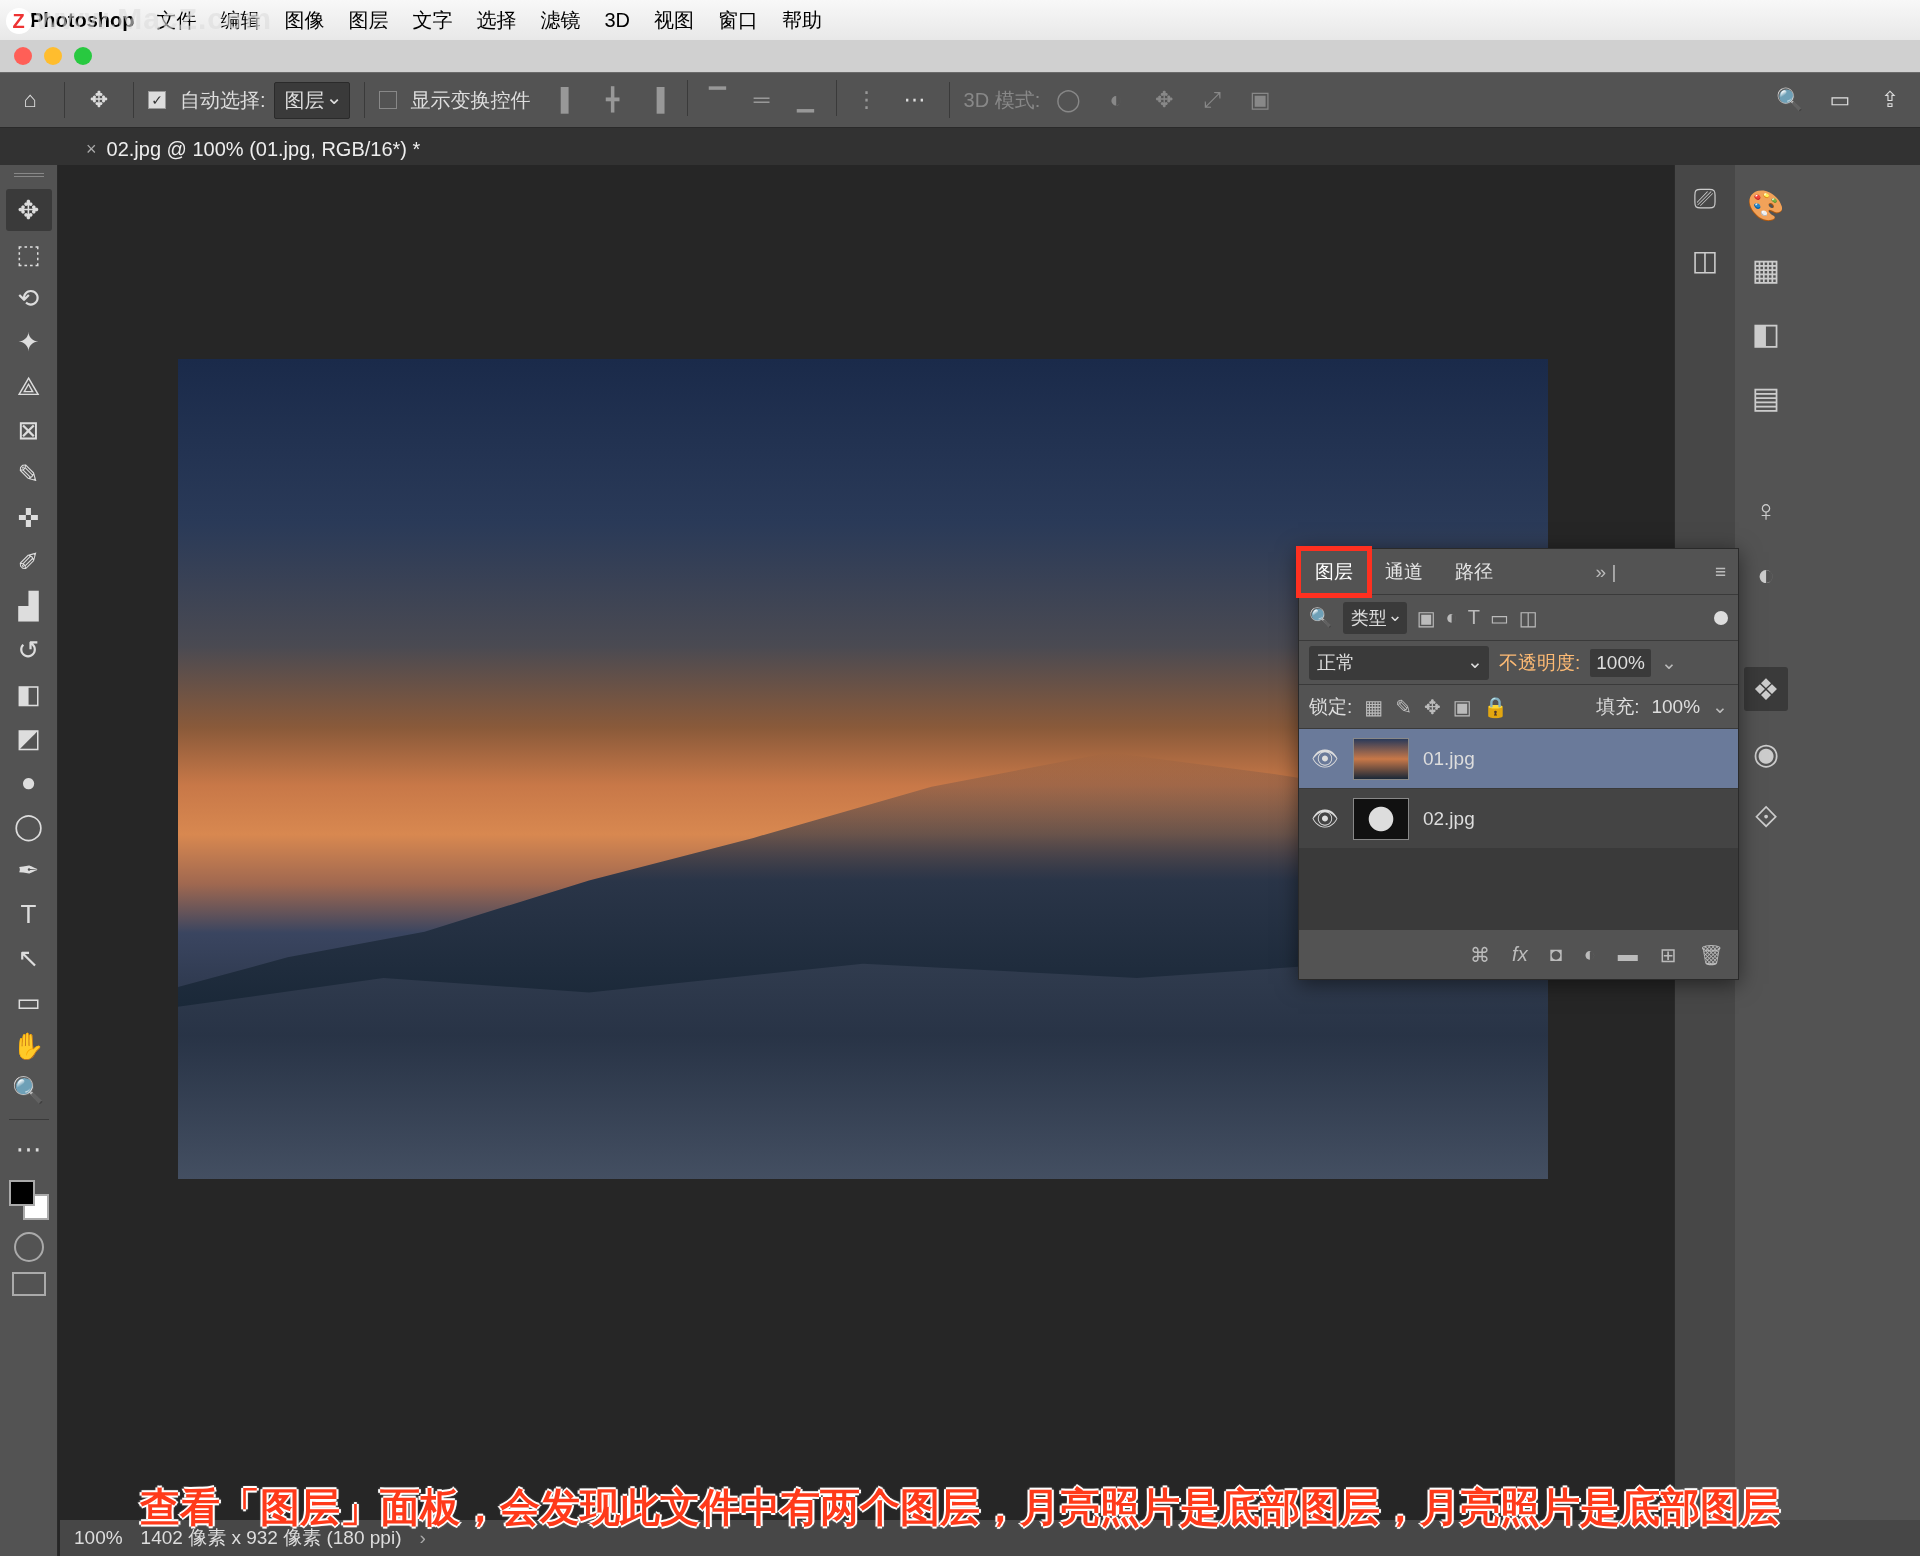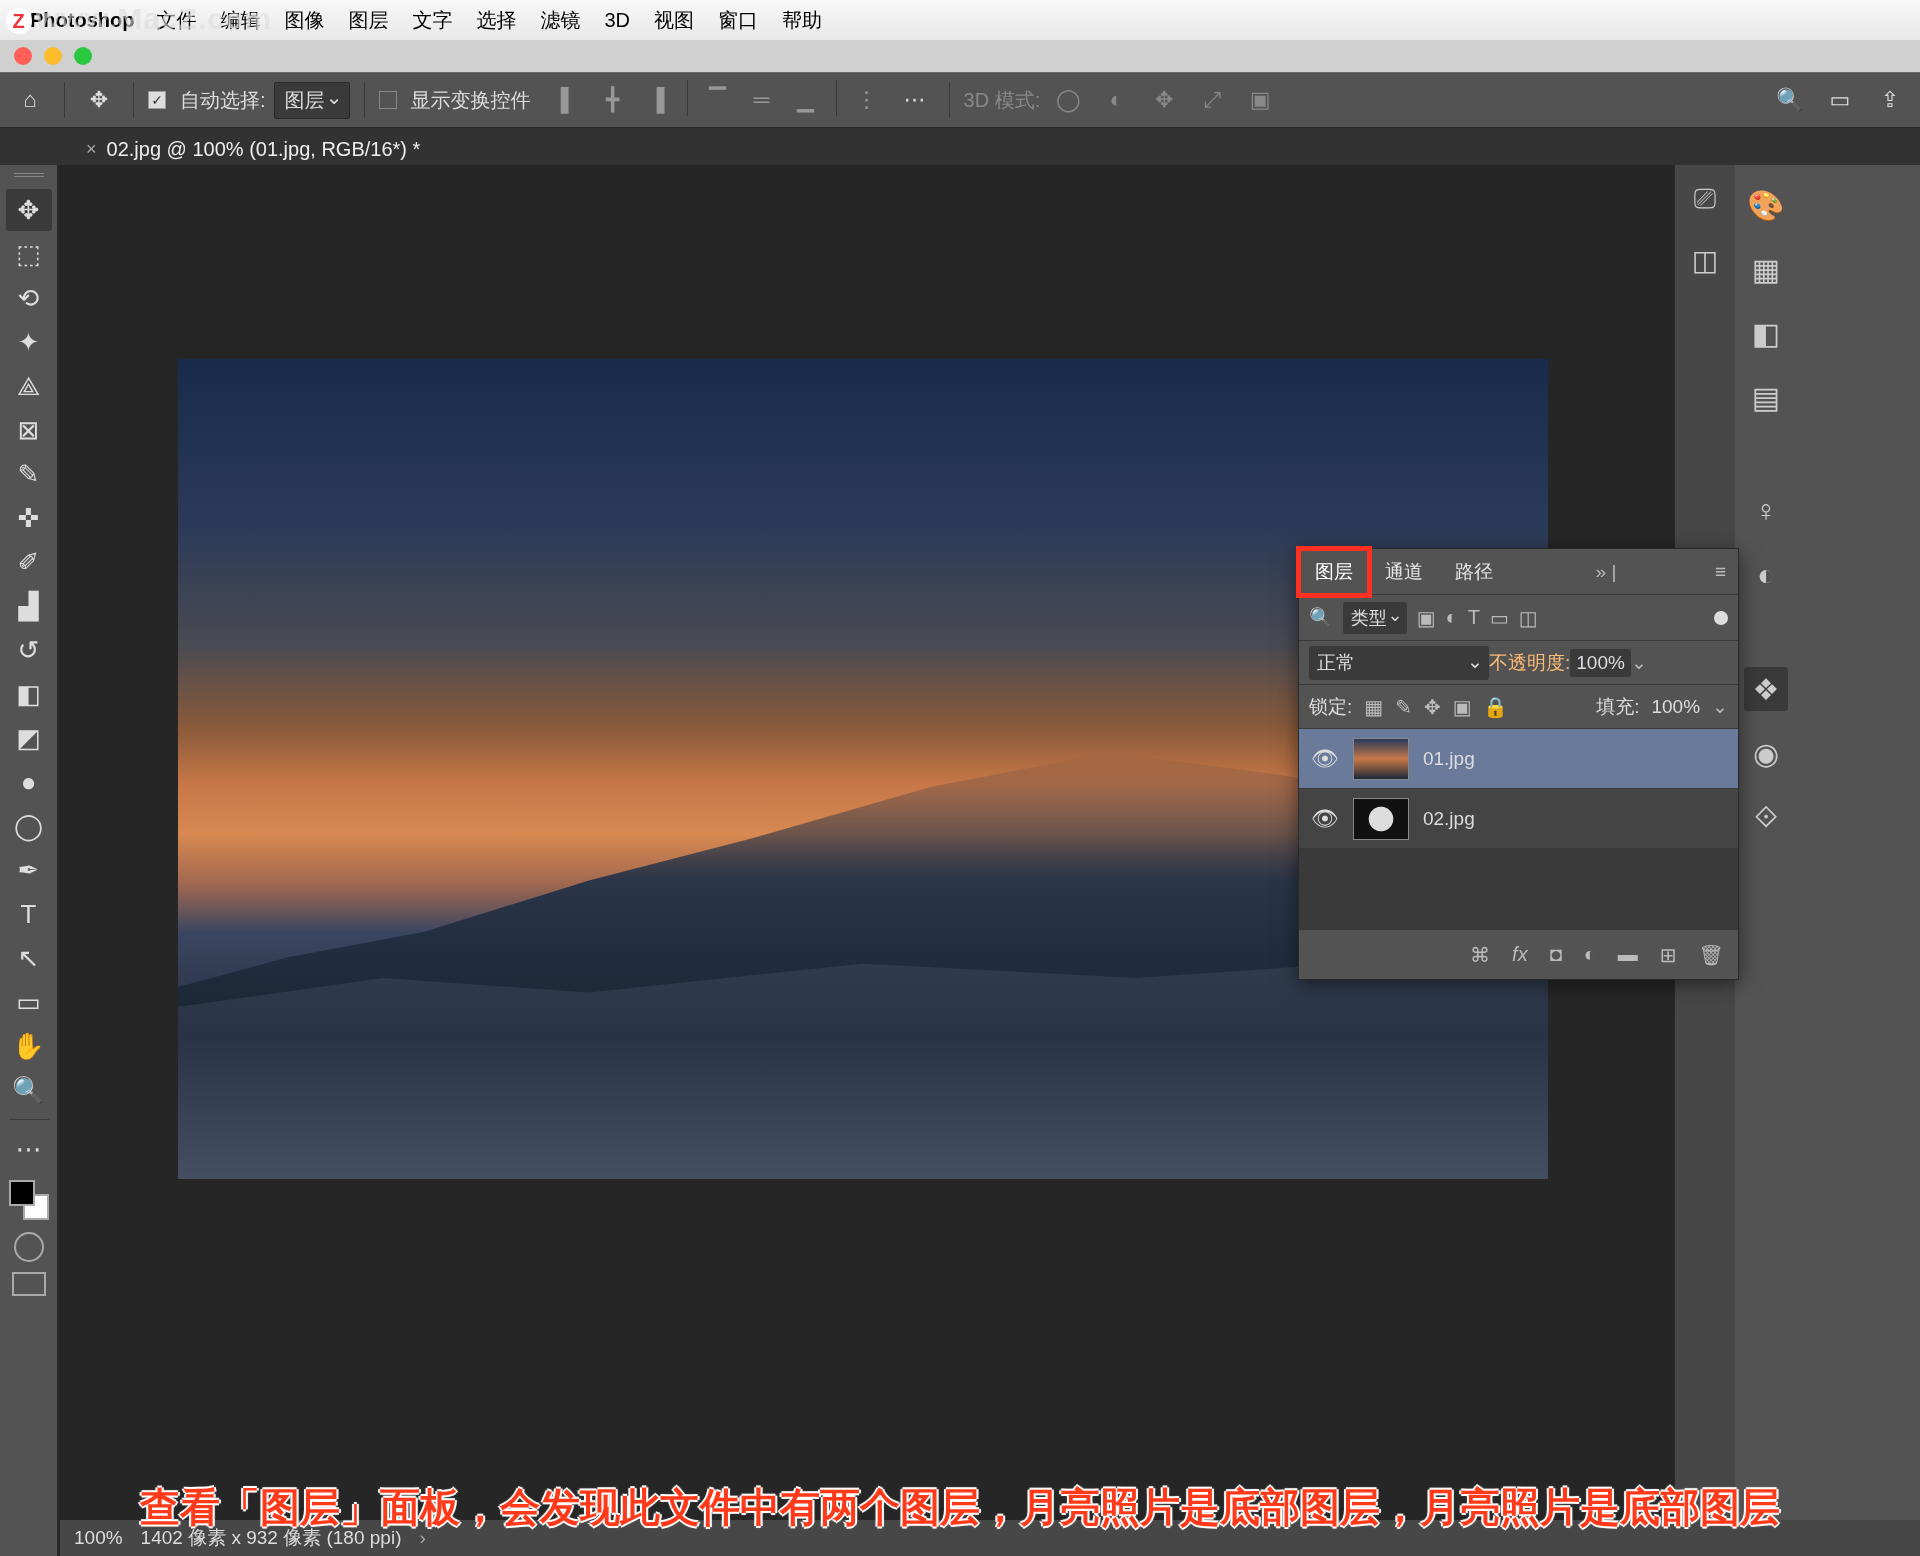--- a/index.html
+++ b/index.html
@@ -68,21 +68,21 @@
 .layers-panel .tabs{display:flex;align-items:center;height:46px;border-bottom:1px solid #3a3a3a;}
 .layers-panel .tab{padding:10px 16px;color:#e5e5e5;}
 .layers-panel .tab.active{color:#fff;background:#535353;}
 .layers-panel .tab.highlight{outline:5px solid #ff3020;outline-offset:-2px;}
 .layers-panel .tabs .more{margin-left:auto;padding:0 12px;color:#bbb;}
 .layers-panel .filter-row{display:flex;align-items:center;height:46px;padding:0 10px;gap:10px;border-bottom:1px solid #3a3a3a;}
 .layers-panel .filter-row .dd2{background:#3a3a3a;padding:4px 20px 4px 8px;border-radius:3px;position:relative;font-size:18px;}
 .layers-panel .filter-row .dd2::after{content:"⌄";position:absolute;right:4px;top:2px;}
 .layers-panel .filter-row .fico{color:#bbb;font-size:20px;}
 .layers-panel .filter-row .toggle{margin-left:auto;width:14px;height:14px;border-radius:50%;background:#ddd;}
-.layers-panel .blend-row{display:flex;align-items:center;height:44px;padding:0 10px;border-bottom:1px solid #3a3a3a;}
+.layers-panel .blend-row{display:flex;align-items:center;height:44px;padding:0 10px;gap:10px;border-bottom:1px solid #3a3a3a;}
 .layers-panel .blend-row .dd3{background:#3a3a3a;padding:4px 8px;border-radius:3px;flex:0 0 180px;position:relative;}
 .layers-panel .blend-row .dd3::after{content:"⌄";position:absolute;right:6px;top:4px;}
 .layers-panel .blend-row .lbl{color:#fdba74;}
 .layers-panel .blend-row .val{background:#3a3a3a;padding:3px 6px;border-radius:2px;}
 .layers-panel .lock-row{display:flex;align-items:center;height:44px;padding:0 10px;gap:12px;border-bottom:1px solid #3a3a3a;}
 .layers-panel .lock-row .lico{color:#bbb;font-size:20px;}
 .layers-panel .layer-list{background:#444;}
 .layers-panel .layer{display:flex;align-items:center;height:60px;padding:0 12px;gap:14px;border-bottom:1px solid #3a3a3a;}
 .layers-panel .layer.sel{background:#6a7a9a;}
 .layers-panel .layer .eye{color:#ddd;font-size:22px;}

